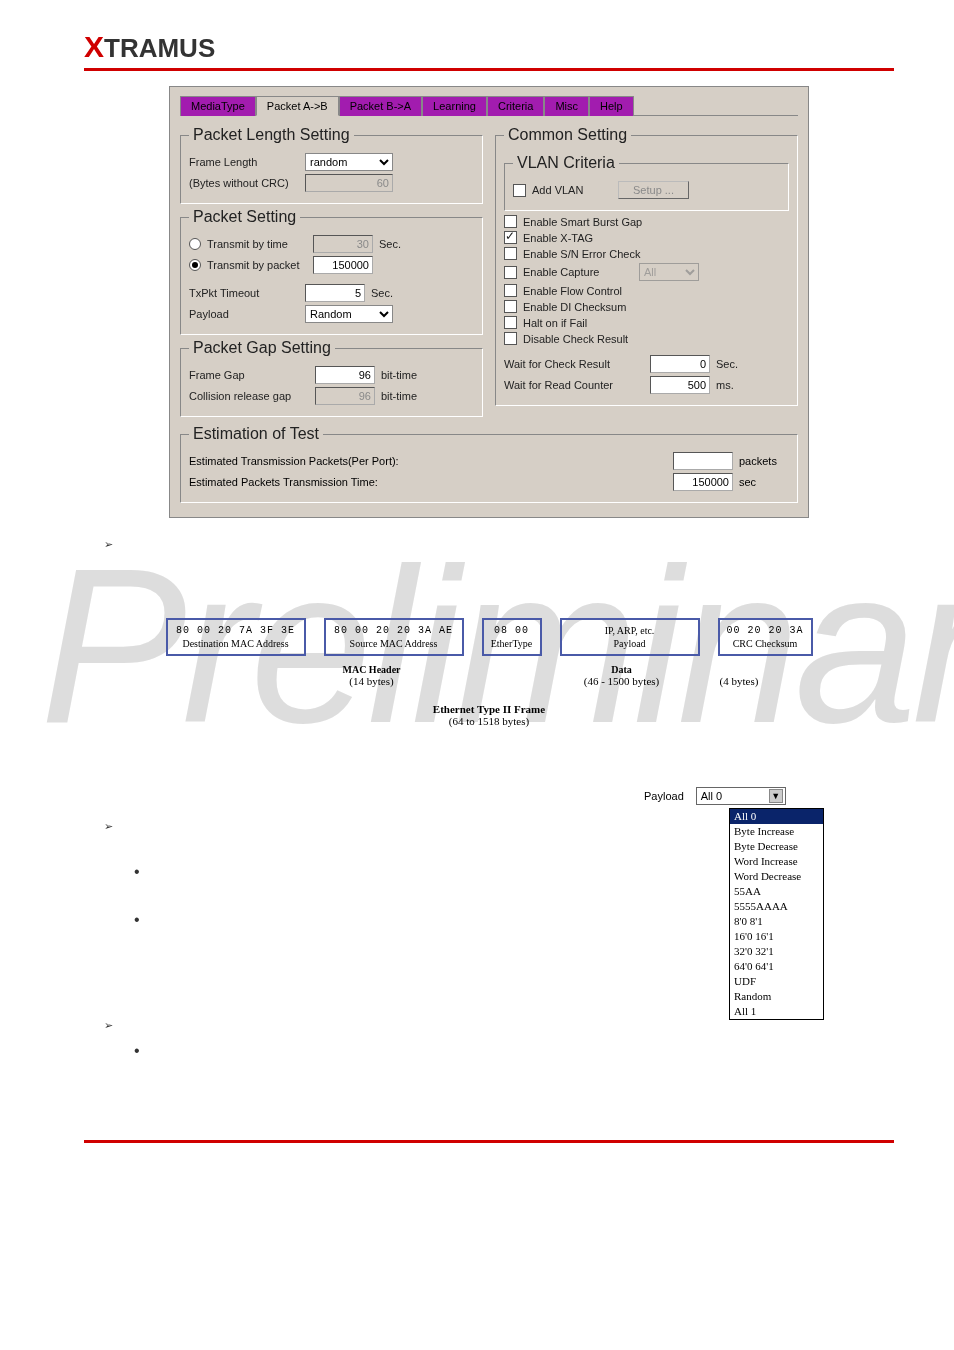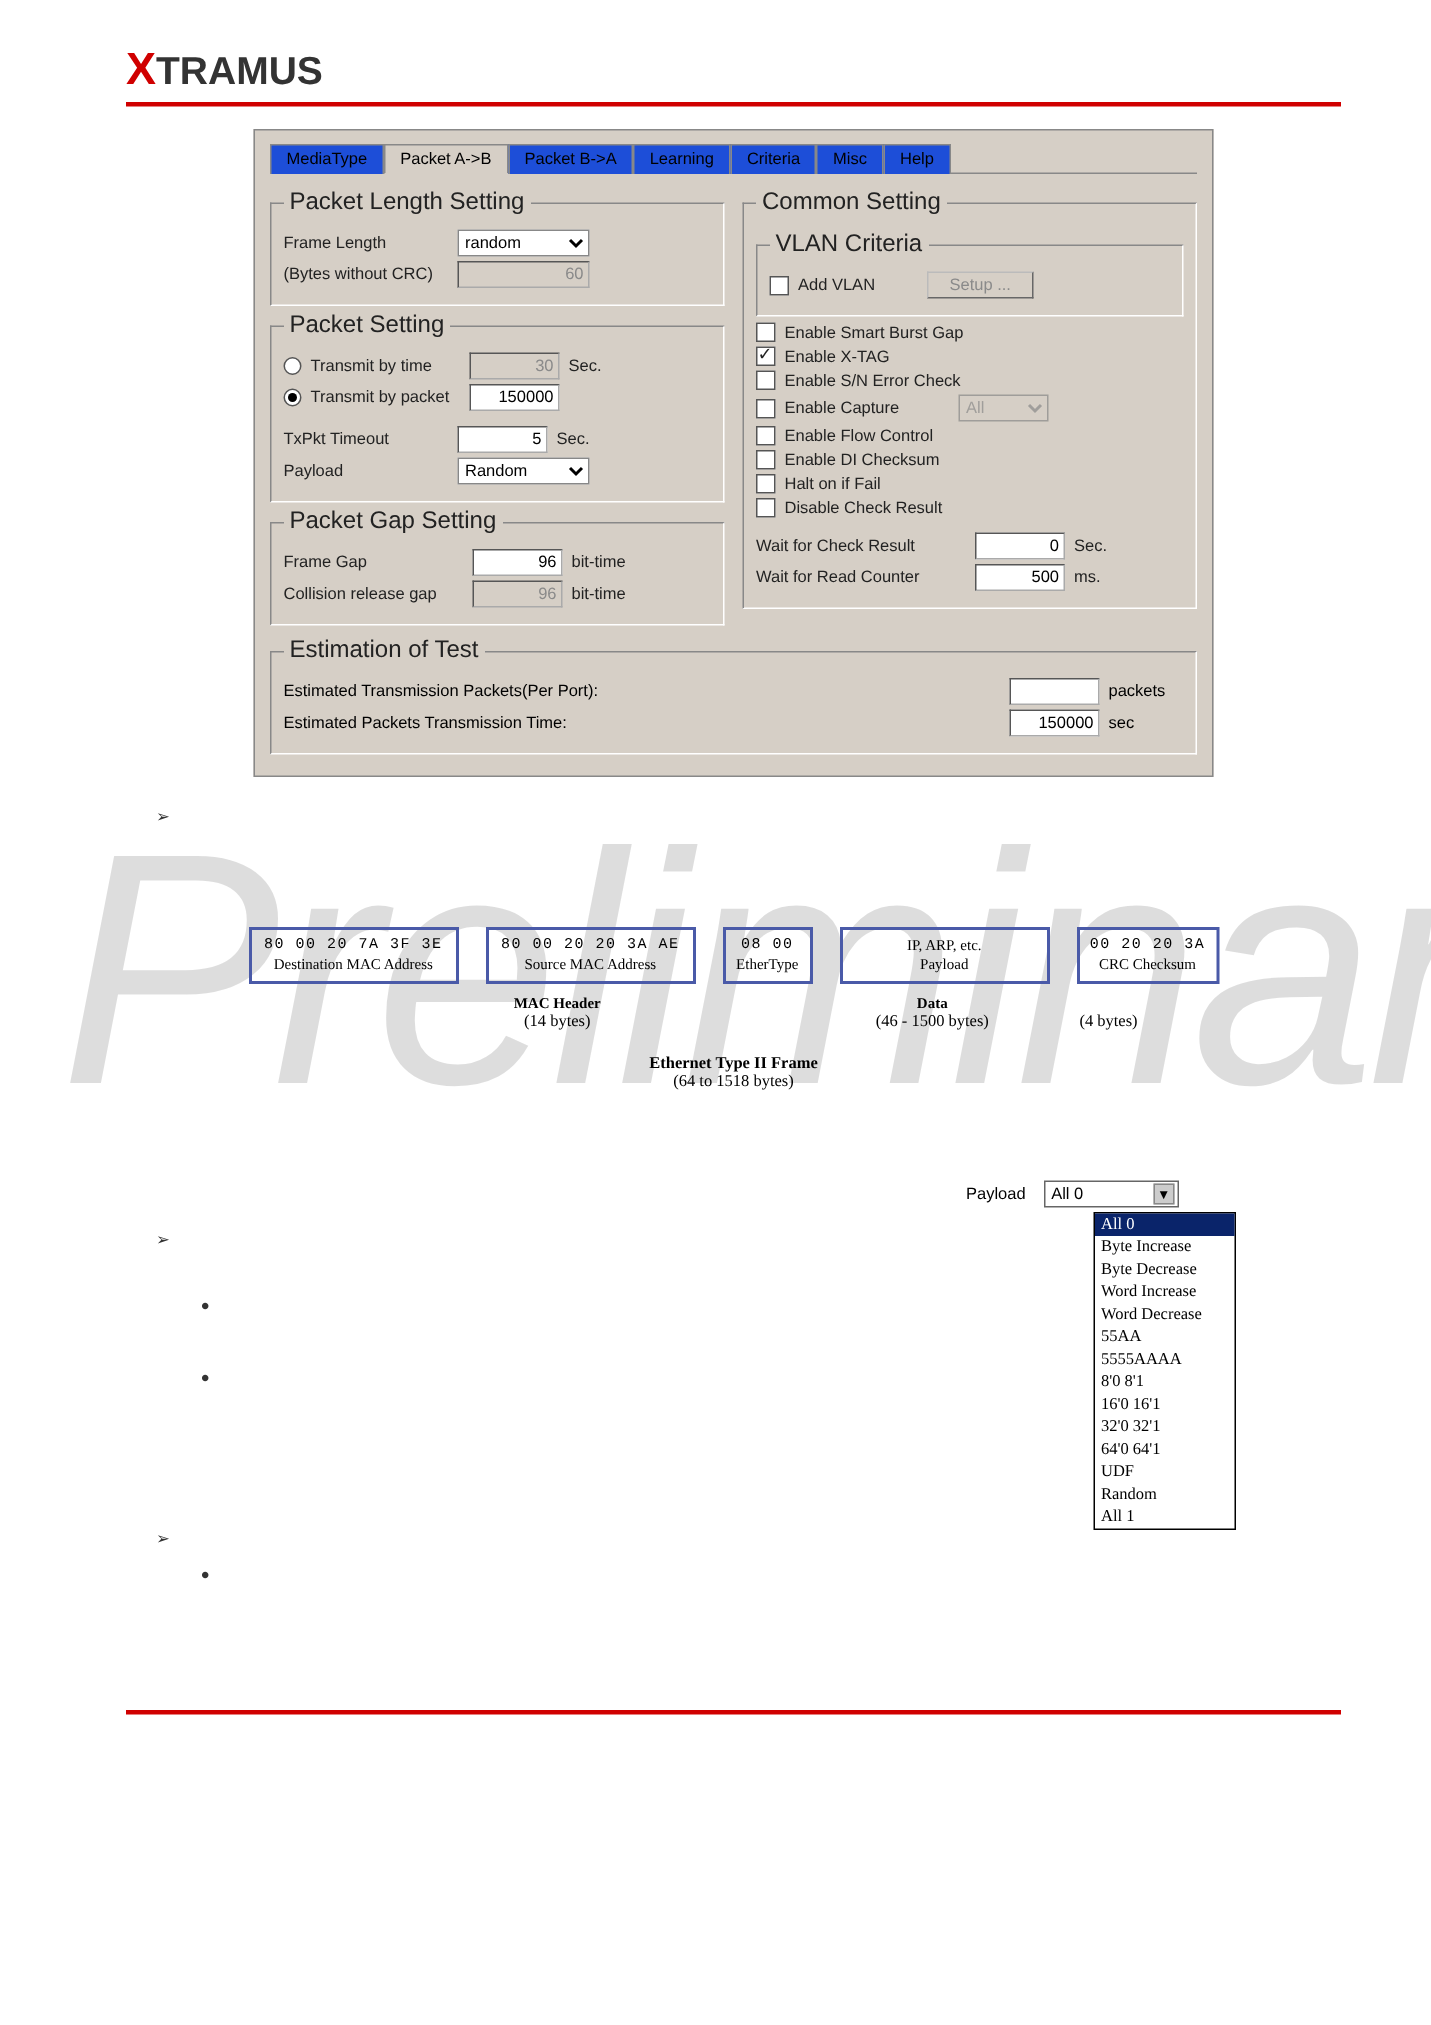--- a/index.html
+++ b/index.html
@@ -39,21 +39,21 @@
     position: relative;
   }
   .tabs {
     display: flex;
     border-bottom: 1px solid #888;
     margin-bottom: 6px;
     font-size: 11px;
   }
   .tab {
     padding: 3px 10px;
-    background: #1d4ed8;
+    background: #a21caf;
     border: 1px solid #888;
     border-bottom: none;
     margin-right: 0;
     position: relative;
     top: 1px;
     cursor: default;
   }
   .tab.active {
     background: #d6cfc6;
     border-bottom: 1px solid #d6cfc6;

